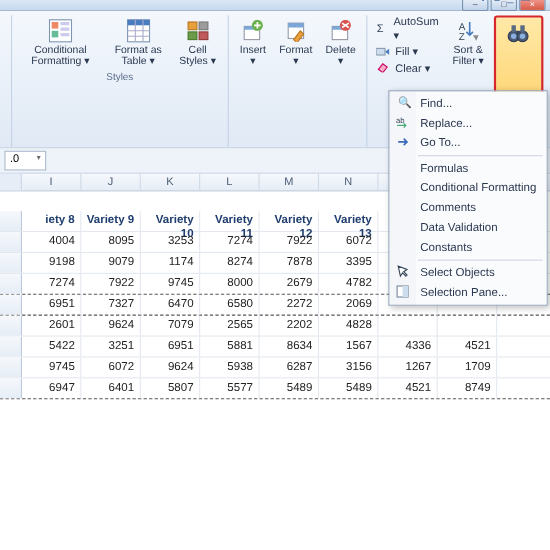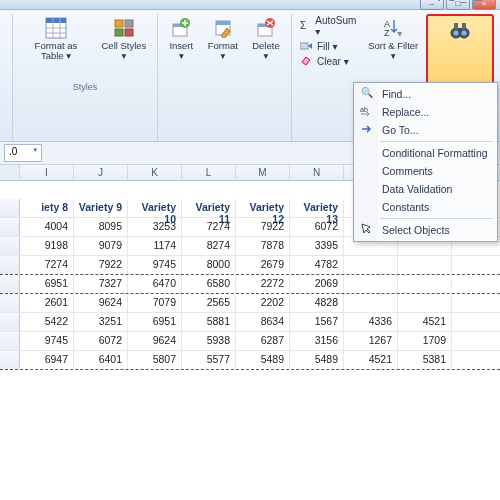--- a/index.html
+++ b/index.html
@@ -5,21 +5,21 @@
 * { margin:0; padding:0; box-sizing:border-box; font-family:"Segoe UI",Tahoma,sans-serif; }
 body { background:#fff; width:500px; height:500px; overflow:hidden; position:relative; }
 .titlebar { height:10px; background:linear-gradient(#dce8f5,#c5d9ef); border-bottom:1px solid #a5b8cf; position:relative; }
 .winctrl { position:absolute; right:4px; top:-2px; display:flex; gap:2px; }
 .winctrl span { width:24px; height:12px; background:linear-gradient(#e8eff8,#c0d2e8); border:1px solid #7a93b3; border-radius:2px; font-size:8px; text-align:center; line-height:10px; color:#445; }
 .winctrl .cls { background:linear-gradient(#f09a8e,#d85a48); color:#fff; }
 .helprow { position:absolute; right:5px; top:-1px; font-size:10px; color:#4a6a9c; }
 .helprow span { margin-left:4px; }
 .ribbon { background:linear-gradient(#f4f8fd,#e0e9f5); border-bottom:1px solid #b7c6da; padding:4px 0 0 0; display:flex; }
 .rgroup { border-right:1px solid #c5d3e4; padding:0 6px 2px 6px; position:relative; }
-.rgroup .glabel { text-align:center; font-size:9px; color:#5a6f8c; margin-top:19px; }
+.rgroup .glabel { text-align:center; font-size:9px; color:#5a6f8c; margin-top:2px; }
 .btncol { display:flex; gap:4px; align-items:flex-start; }
 .bigbtn { display:flex; flex-direction:column; align-items:center; padding:2px 4px; cursor:pointer; border-radius:3px; }
 .bigbtn .ico { width:24px; height:24px; margin-bottom:1px; display:flex; align-items:center; justify-content:center; }
 .bigbtn .lbl { font-size:9.5px; color:#2a3850; text-align:center; line-height:1.05; }
 .smallstack { display:flex; flex-direction:column; gap:1px; font-size:10px; color:#2a3850; }
 .smallstack div { display:flex; align-items:center; gap:3px; padding:1px 2px; cursor:pointer; }
 .smallstack .sico { width:14px; height:12px; display:inline-block; }
 .highlight { border:2px solid #d8262b; border-radius:3px; background:linear-gradient(#ffe9a8,#ffcf63);gap:43px; }
 .formbar { display:flex; align-items:center; padding:2px 4px; background:#eef3fa; border-bottom:1px solid #c5d3e4; }
 .namebox { width:38px; height:18px; border:1px solid #a9b8cc; background:#fff; font-size:10px; padding:1px 4px; }
@@ -56,20 +56,34 @@
   <div style="width:10px;padding-top:26px"><span class="helprow" style="position:static"></span></div>
   <div class="rgroup" style="flex:0 0 4px;padding:0">
       <div style="height:50px"></div>
     </div>
   <div class="rgroup">
     <div class="btncol">
       <div class="bigbtn">
         <div class="ico">
             <svg width="22" height="22">
               <rect x="1" y="1" width="20" height="20" fill="#fff" stroke="#7d94b3"></rect>
+              <rect x="3" y="3" width="6" height="6" fill="#e86"></rect>
+              <rect x="3" y="11" width="6" height="6" fill="#6b9"></rect>
+              <rect x="11" y="3" width="8" height="3" fill="#cce"></rect>
+              <rect x="11" y="8" width="8" height="3" fill="#cce"></rect>
+              <rect x="11" y="13" width="8" height="3" fill="#cce"></rect>
+            </svg>
+          </div>
+        <div class="lbl">Conditional
+Formatting ▾</div>
+      </div>
+      <div class="bigbtn">
+        <div class="ico">
+            <svg width="22" height="22">
+              <rect x="1" y="1" width="20" height="20" fill="#fff" stroke="#7d94b3"></rect>
               <rect x="1" y="1" width="20" height="5" fill="#4a7cc0"></rect>
               <line x1="1" y1="11" x2="21" y2="11" stroke="#aac"></line>
               <line x1="1" y1="16" x2="21" y2="16" stroke="#aac"></line>
               <line x1="8" y1="1" x2="8" y2="21" stroke="#aac"></line>
               <line x1="15" y1="1" x2="15" y2="21" stroke="#aac"></line>
             </svg>
           </div>
         <div class="lbl">Format
 as Table ▾</div>
       </div>
@@ -311,21 +325,21 @@
       </div>
       <div class="row dash">
         <div class="rh"></div>
         <div class="cell">6947</div>
         <div class="cell">6401</div>
         <div class="cell">5807</div>
         <div class="cell">5577</div>
         <div class="cell">5489</div>
         <div class="cell">5489</div>
         <div class="cell">4521</div>
-        <div class="cell">5381</div>
+        <div class="cell">8749</div>
         <div class="cell"></div>
       </div>
     </div>
 </div>
 
 <div class="menu">
   <div class="mi">
       <span class="mico">🔍</span>
       <span>Find...</span>
     </div>
@@ -341,33 +355,45 @@
   <div class="mi">
       <span class="mico">
         <svg width="14" height="12">
           <path d="M2 6h8m-3-3l3 3-3 3" stroke="#3a6ab8" fill="none" stroke-width="1.5"></path>
         </svg>
       </span>
       <span>Go To...</span>
     </div>
   <div class="sep"></div>
   <div class="mi">
+      <span>Formulas</span>
+    </div>
+  <div class="mi">
       <span>Conditional Formatting</span>
     </div>
   <div class="mi">
       <span>Comments</span>
     </div>
   <div class="mi">
       <span>Data Validation</span>
     </div>
   <div class="mi">
       <span>Constants</span>
     </div>
   <div class="sep"></div>
   <div class="mi">
       <span class="mico">
         <svg width="12" height="12">
           <path d="M2 1l2 9 2-3 3 3 1-1-3-3 3-2z" fill="#fff" stroke="#345"></path>
         </svg>
       </span>
       <span>Select Objects</span>
     </div>
+  <div class="mi">
+      <span class="mico">
+        <svg width="12" height="12">
+          <rect x="1" y="1" width="10" height="10" fill="#fff" stroke="#789"></rect>
+          <rect x="6" y="1" width="5" height="10" fill="#cde"></rect>
+        </svg>
+      </span>
+      <span>Selection Pane...</span>
+    </div>
 </div>
 
 </body></html>

